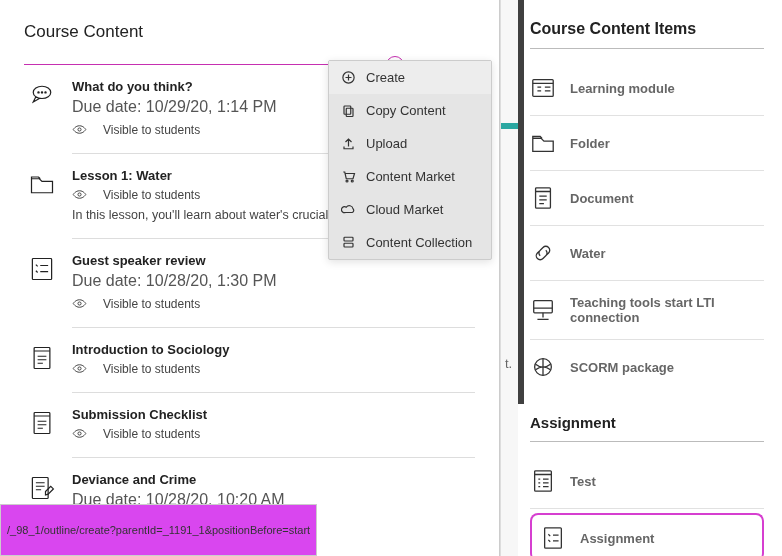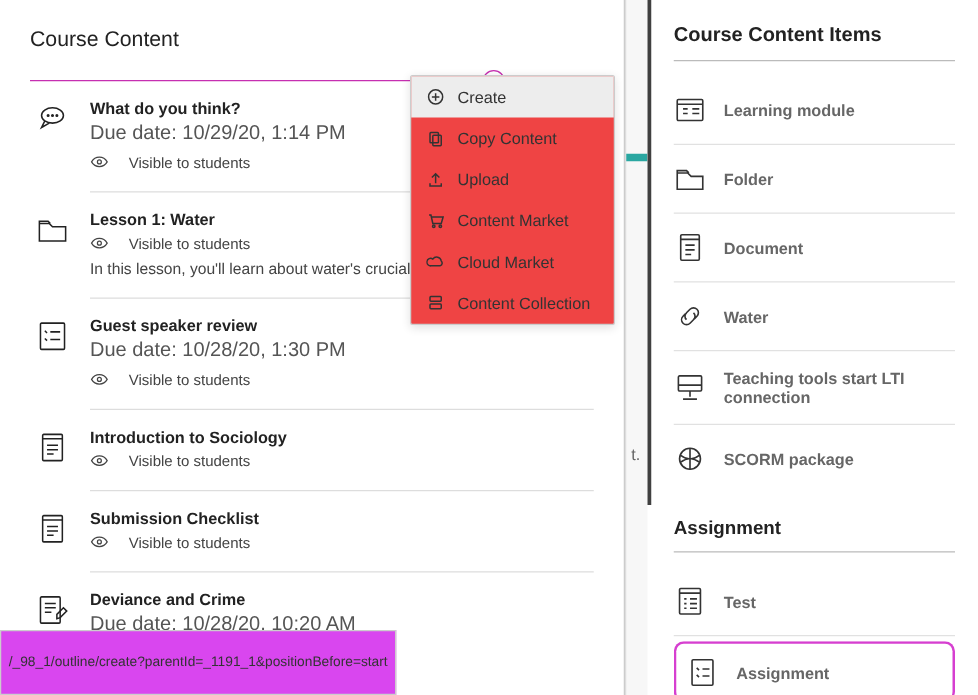--- a/index.html
+++ b/index.html
@@ -65,21 +65,21 @@
     display: flex; align-items: center; gap: 16px;
     font-size: 12px; color: #444;
   }
   .vis svg { width: 15px; height: 15px; stroke: #444; stroke-width: 1.6; fill: none; }
 
   
   .menu {
     position: absolute;
     left: 328px; top: 60px;
     width: 164px;
-    background: #ef4444;
+    background: #e5e5e5;
     border: 1px solid #ccc;
     border-radius: 2px;
     box-shadow: 0 2px 8px rgba(0,0,0,.12);
     padding: 0;
     z-index: 50;
   }
   .menu-row {
     display: flex; align-items: center; gap: 10px;
     padding: 9px 12px;
     font-size: 13px; color: #333;
@@ -99,22 +99,22 @@
     position: absolute; left: 0; right: 0; top: 123px; height: 6px;
     background: #2aa7a1;
   }
   .gap .txt { position: absolute; left: 4px; top: 356px; color: #666; font-size: 13px; }
 
   
   .panel {
     position: absolute;
     left: 518px; top: 0; right: 0; height: 404px;
     background: #fff;
-    border-left: 3px solid #404040;
-    padding: 20px 18px 0 18px;
+    border-left: 6px solid #404040;
+    padding: 20px 18px 0 6px;
   }
   .panel h2 {
     font-size: 16px; font-weight: 700; margin: 0 0 10px 0;
     color: #222;
   }
   .panel-rule { border-top: 1px solid #bbb; margin: 0 0 12px 0; }
   .panel h3 {
     font-size: 15px; font-weight: 700; margin: 20px 0 10px 0; color: #222;
   }
   .p-item {

